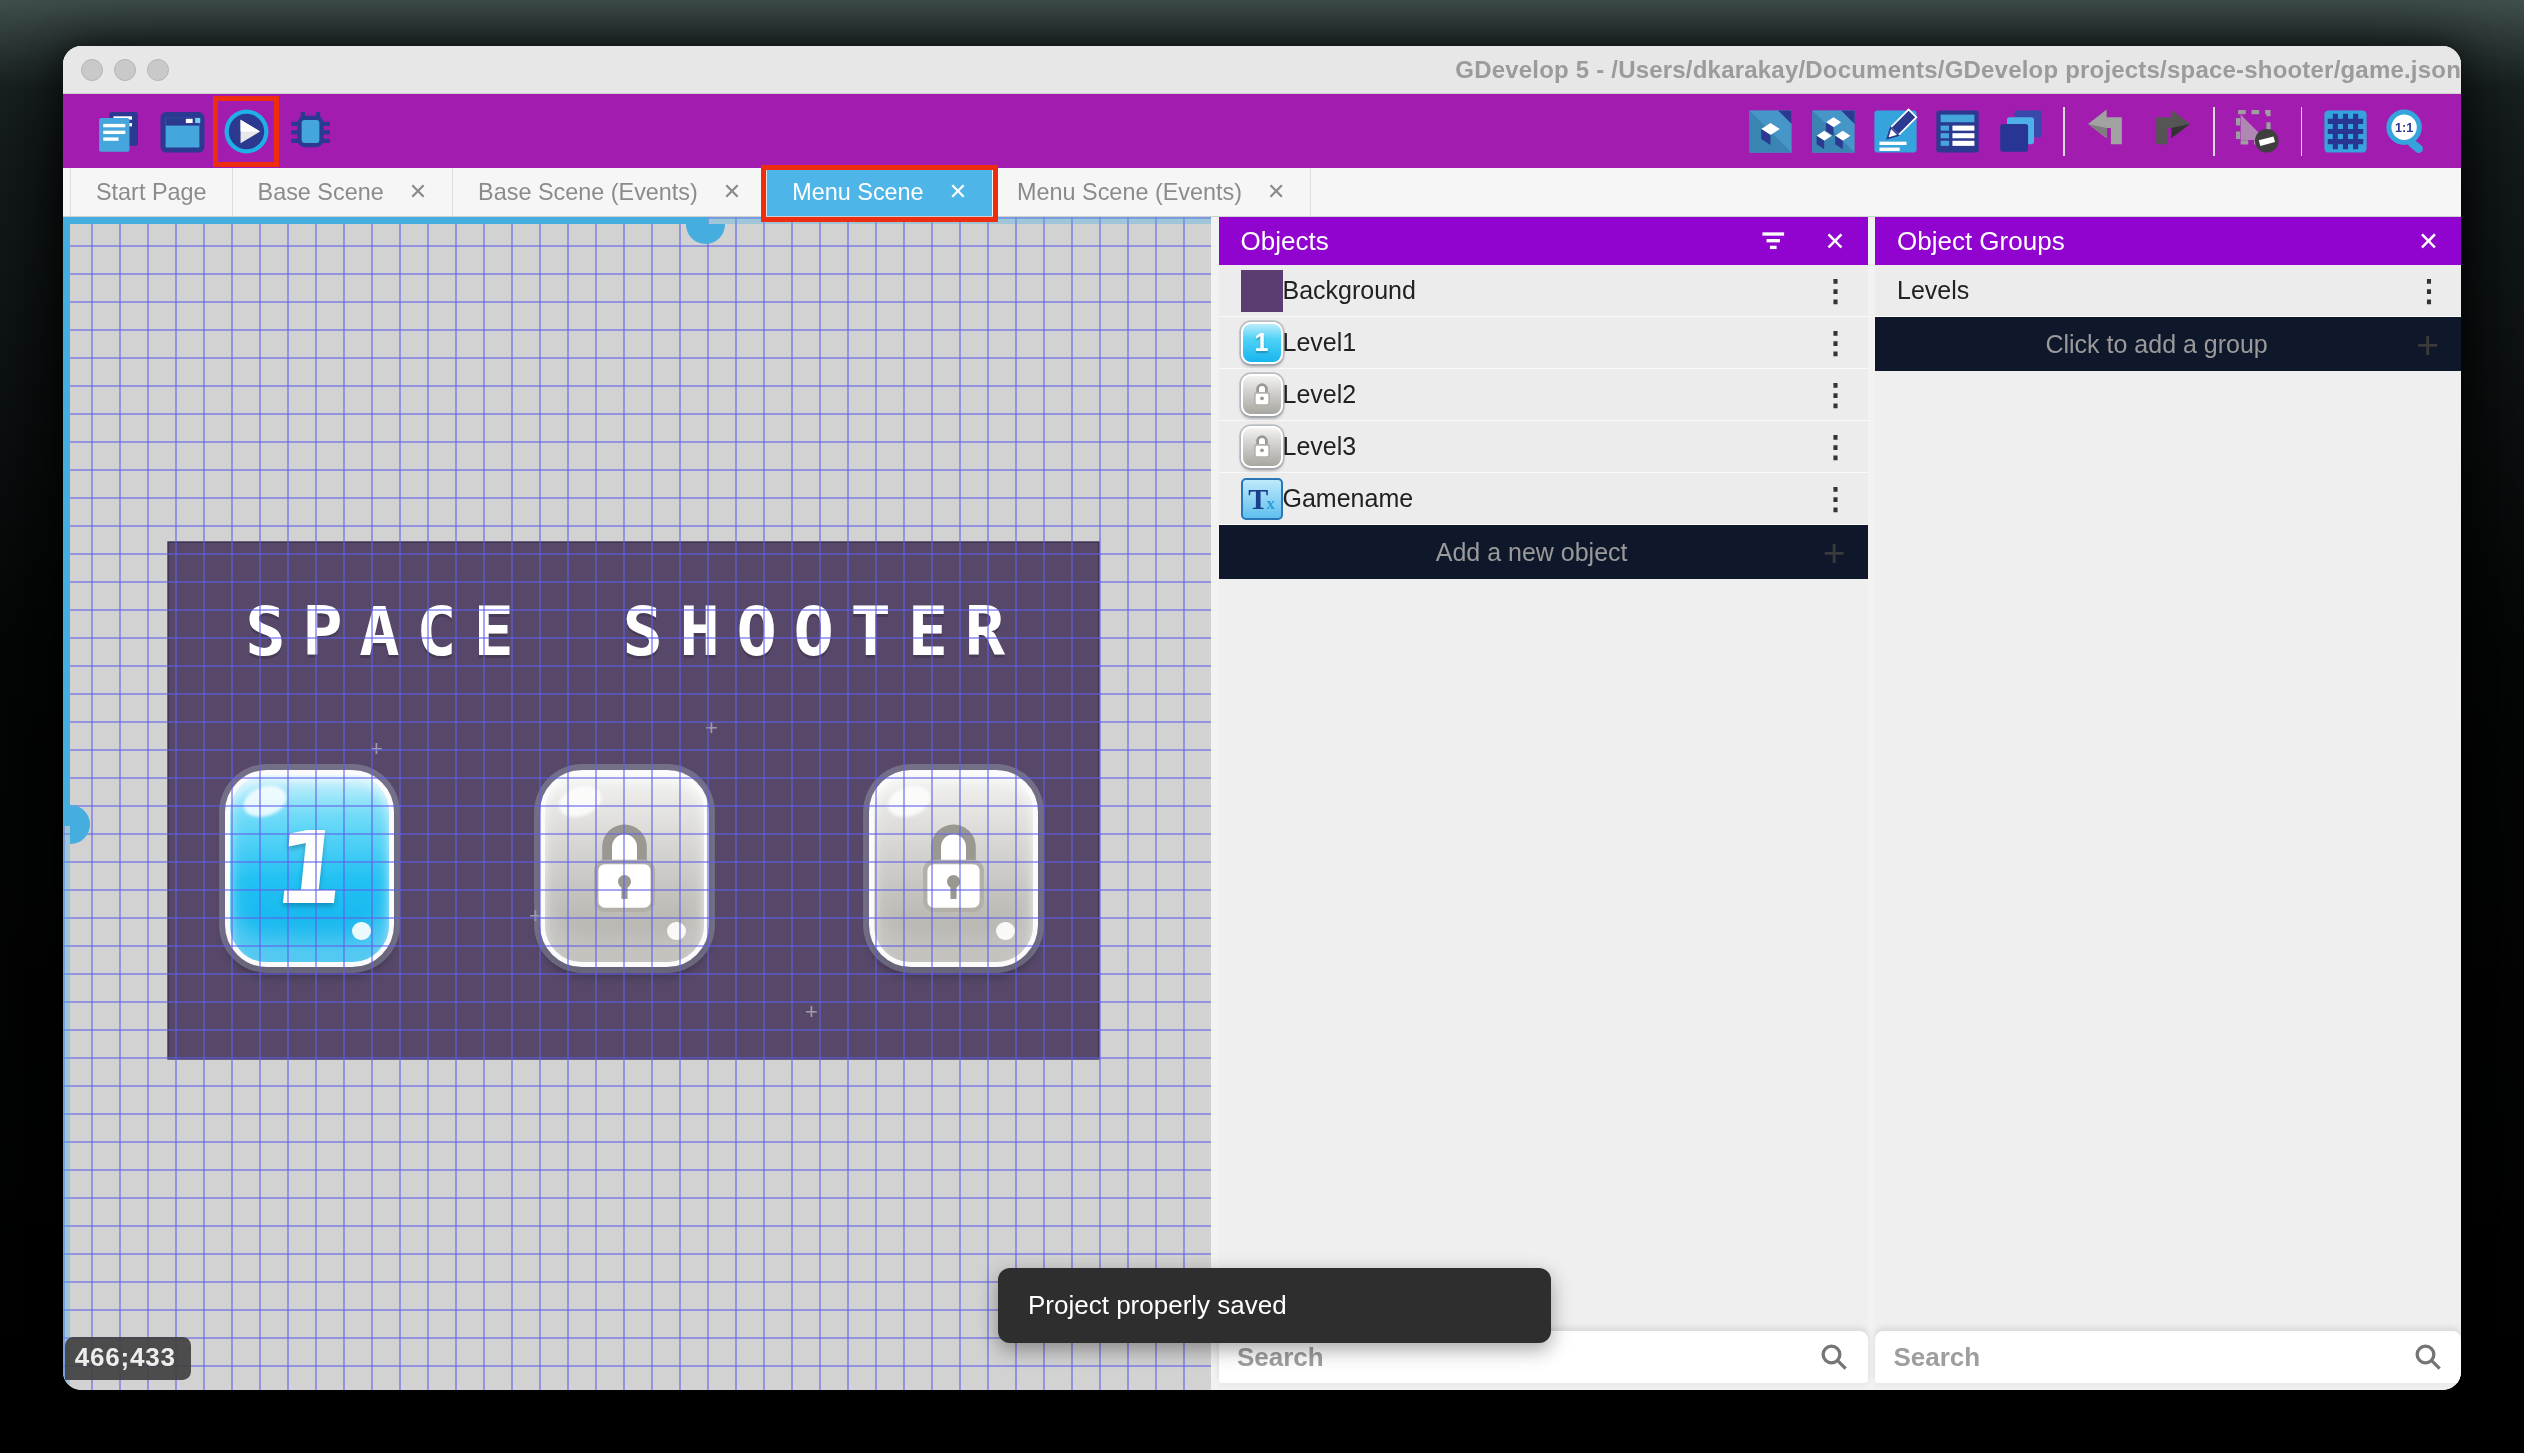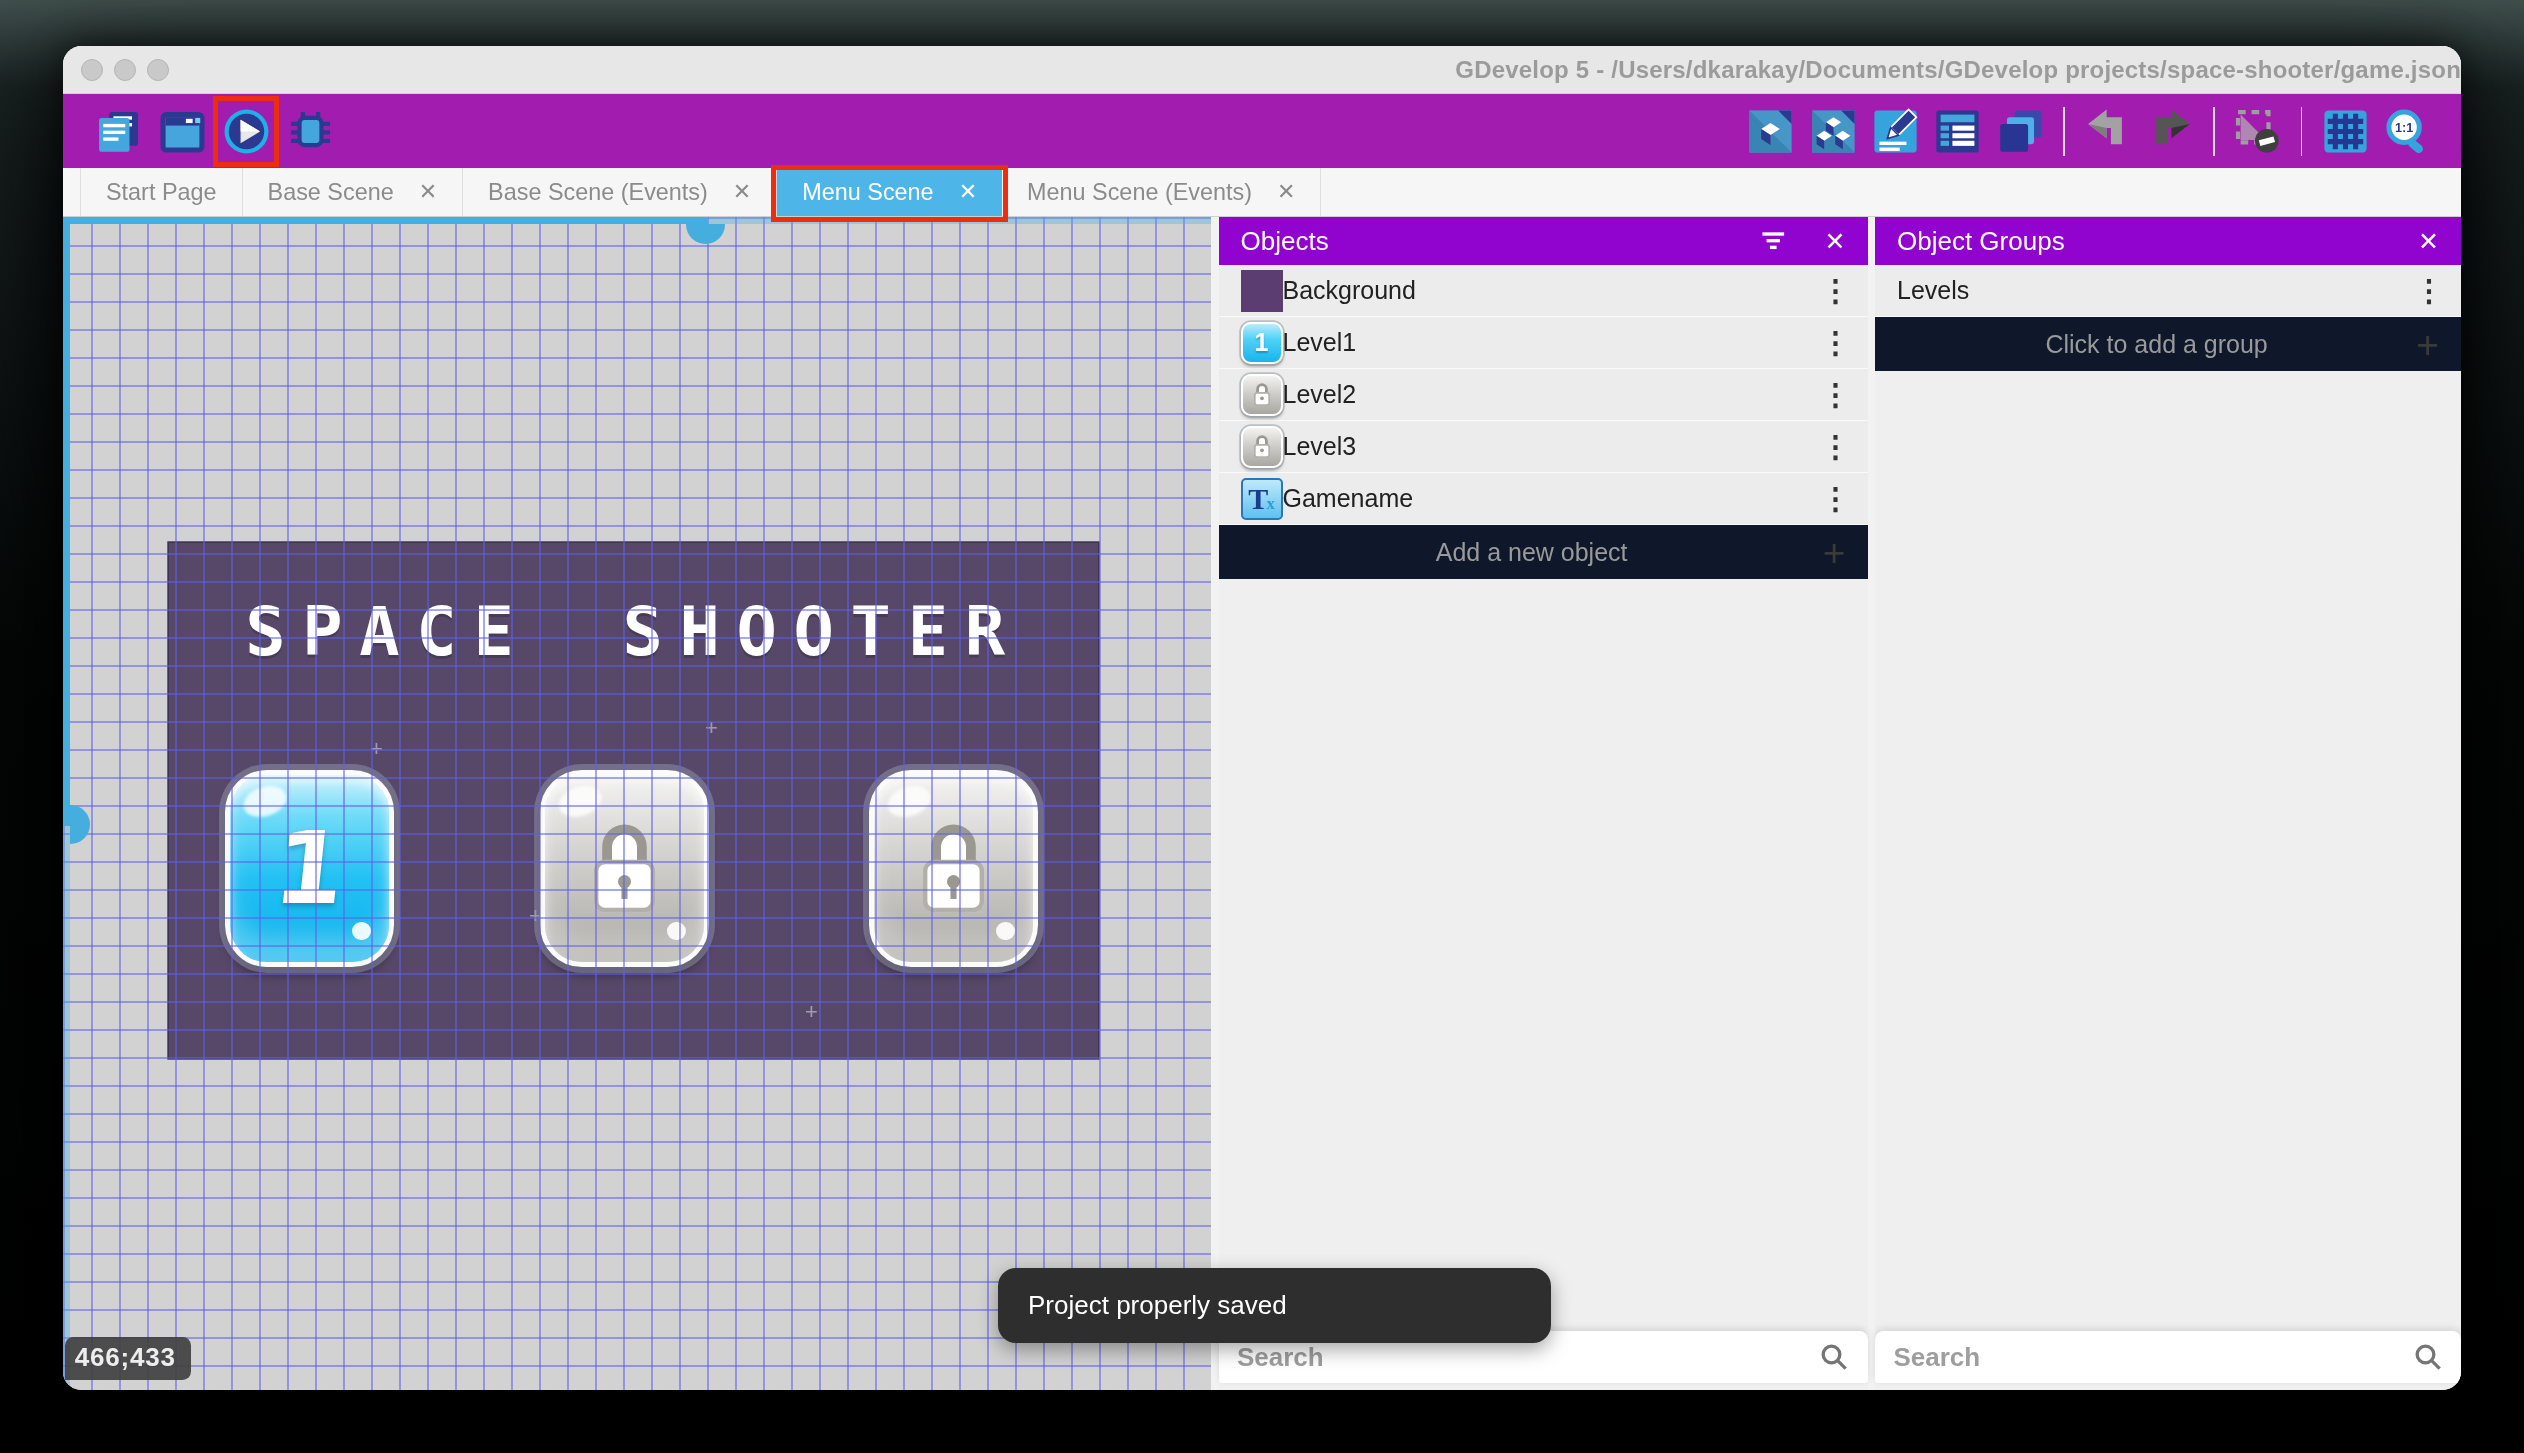--- a/index.html
+++ b/index.html
@@ -26,21 +26,21 @@
   
   .toolbar { height:74px; background:#a21caf; display:flex; flex:none; padding:0 24px; }
   .tb-left { display:flex; align-items:center; gap:15px; margin-left:6.7px; }
   .tb-right { display:flex; align-items:center; gap:13.4px; margin-left:auto; margin-right:5px; }
   .tb-btn { width:49px; height:49px; display:flex; align-items:center; justify-content:center; position:relative; }
   .tb-sep { width:1.7px; height:49px; background:#d9d9d9; margin:0 5px; }
   .red-frame { position:absolute; border:5.9px solid #ee2d10; pointer-events:none; z-index:30; }
   .play-frame { inset:-11px -8.4px; }
   
   .tabbar { height:49px; background:#f6f6f6; border-bottom:0.8px solid #cfcfcf;
-    display:flex; align-items:stretch; flex:none; padding-left:17px; }
+    display:flex; align-items:stretch; flex:none; padding-left:7px; }
   .tab { display:flex; align-items:center; padding:0 25px; font-size:23.4px; color:#8b8b8b;
     border-right:0.8px solid #dedede; position:relative; white-space:nowrap; }
   .tab:first-child { border-left:0.8px solid #dedede; }
   .tab.active { background:#4db5e8; color:#fff; border-right:none; }
   .tab .tab-close { margin-left:25px; font-size:22px; color:#8b8b8b; line-height:1; }
   .tab.active .tab-close { color:#fff; }
   .tab-close::before { content:"\2715"; }
   .tab-frame { inset:-3.3px -5.9px -5.9px -5.9px; }
   
   .content { flex:1; display:flex; position:relative; min-height:0; }
@@ -116,21 +116,21 @@
   .plus { color:#3a3a3a; font-size:39px; font-weight:400; line-height:1; }
   .plus::before { content:"+"; }
   .search-bar { position:absolute; left:0; right:0; bottom:6.7px; height:52px; background:#fff;
     border-radius:8.4px 8.4px 3.3px 3.3px; box-shadow:0 -2.5px 6.7px rgba(0,0,0,.10);
     display:flex; align-items:center; padding:0 18.4px; z-index:15; }
   .search-input { flex:1; border:none; outline:none; font-size:26px; color:#444; background:transparent;font-weight:bold; }
   .search-input::placeholder { color:#9e9e9e; }
   .search-icon svg { width:30px; height:30px; display:block; }
   
   .toast { position:absolute; left:935px; top:1051px; width:553px; height:75px; background:#2e2e2e;
-    border-radius:18px; display:flex; align-items:center; padding:0 30px; z-index:40;
+    border-radius:12px; display:flex; align-items:center; padding:0 30px; z-index:40;
     box-shadow:0 6.7px 20px rgba(0,0,0,.35); }
   .toast-text { color:#fff; font-size:26px; }
   .svg-ic { display:block; }
 </style>
 </head>
 <body>
 
 <div class="window">
 
   <div class="titlebar">

